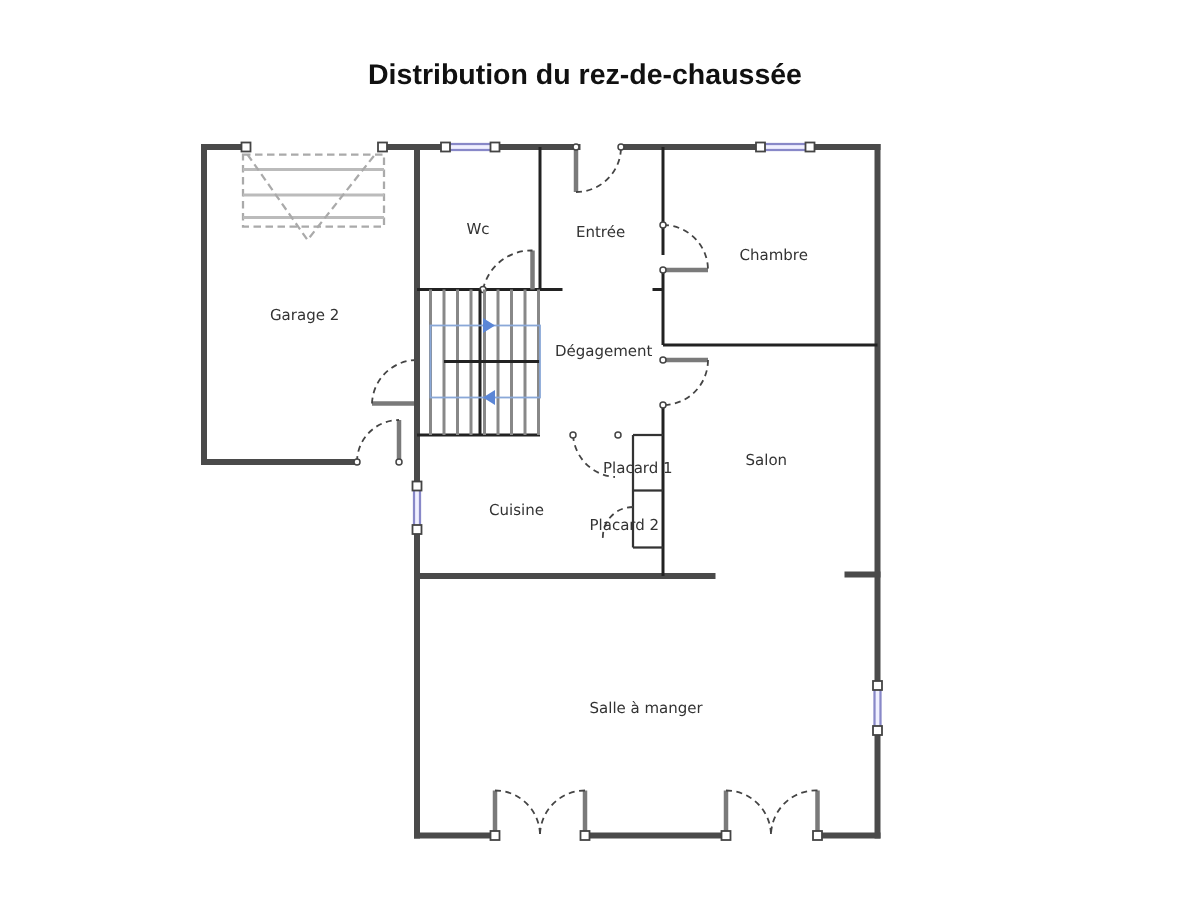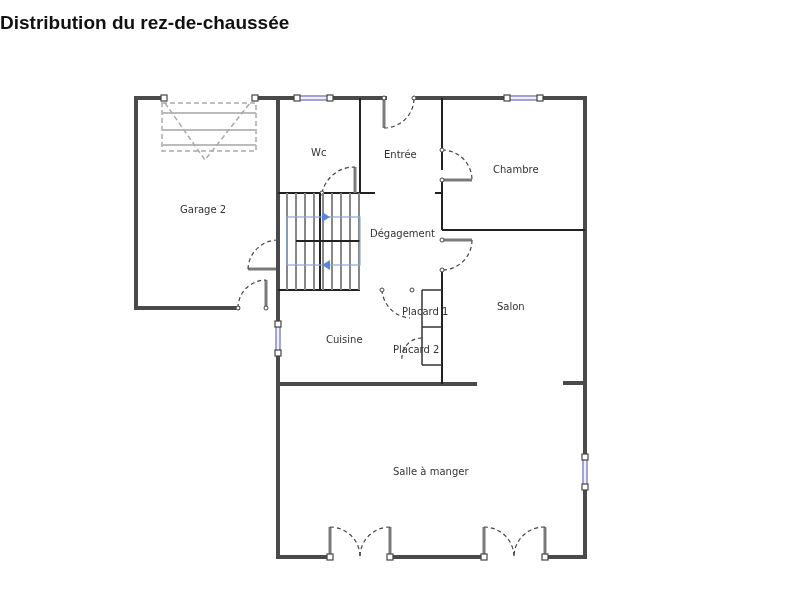--- a/index.html
+++ b/index.html
@@ -1,17 +1,17 @@
 <!DOCTYPE html>
 <html><head>
 <meta charset="utf-8">
 <style>
   html, body { margin:0; padding:0; background:#ffffff; }
   body { width:800px; height:600px; position:relative; overflow:hidden; font-family:"DejaVu Sans", sans-serif; }
-  .title { position:absolute; left:0; top:12px; width:780px; font-family:"Liberation Sans", sans-serif; font-weight:bold; font-size:19px; color:#111; }
+  .title { position:absolute; left:0; top:40px; width:780px; text-align:center; font-family:"Liberation Sans", sans-serif; font-weight:bold; font-size:19px; color:#111; }
   svg { position:absolute; left:0; top:0; }
   .wall { stroke:#4a4a4a; stroke-width:4; fill:none; stroke-linecap:square; }
   .thin { stroke:#222; stroke-width:2; fill:none; }
   .part { stroke:#333; stroke-width:1.5; fill:none; }
   .leaf { stroke:#7a7a7a; stroke-width:3; fill:none; }
   .swing { stroke:#444; stroke-width:1.2; fill:none; stroke-dasharray:4 3; }
   .win { stroke:#8888c8; stroke-width:1.5; fill:#f0f0ff; }
   .node { fill:#fff; stroke:#444; stroke-width:1.2; }
   .hinge { fill:#fff; stroke:#444; stroke-width:1; }
   .step { stroke:#888; stroke-width:2; }

